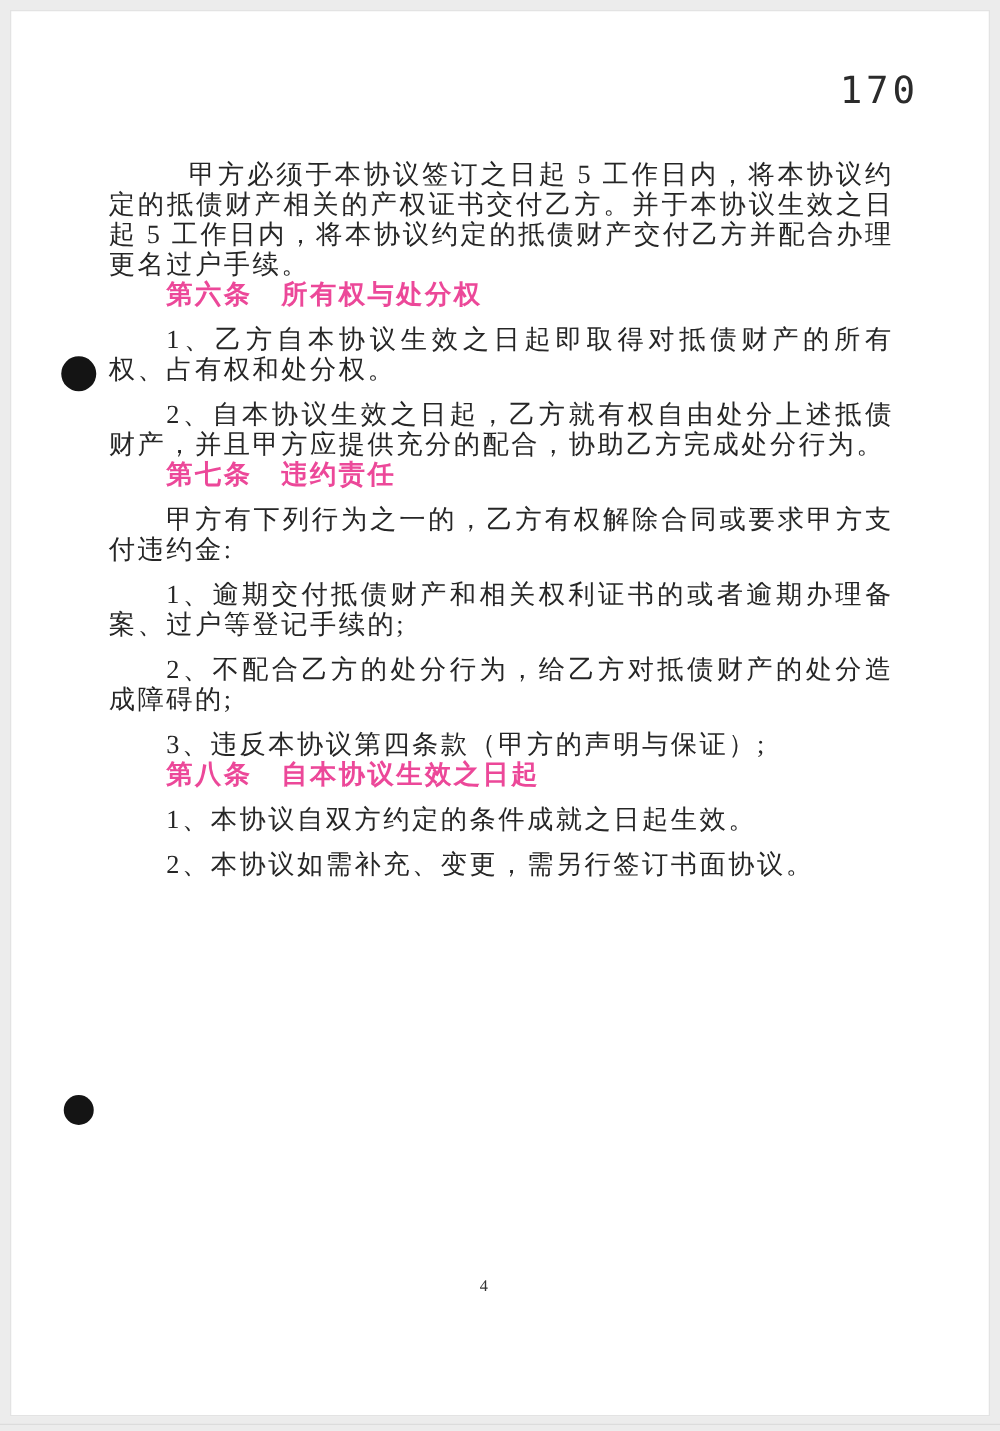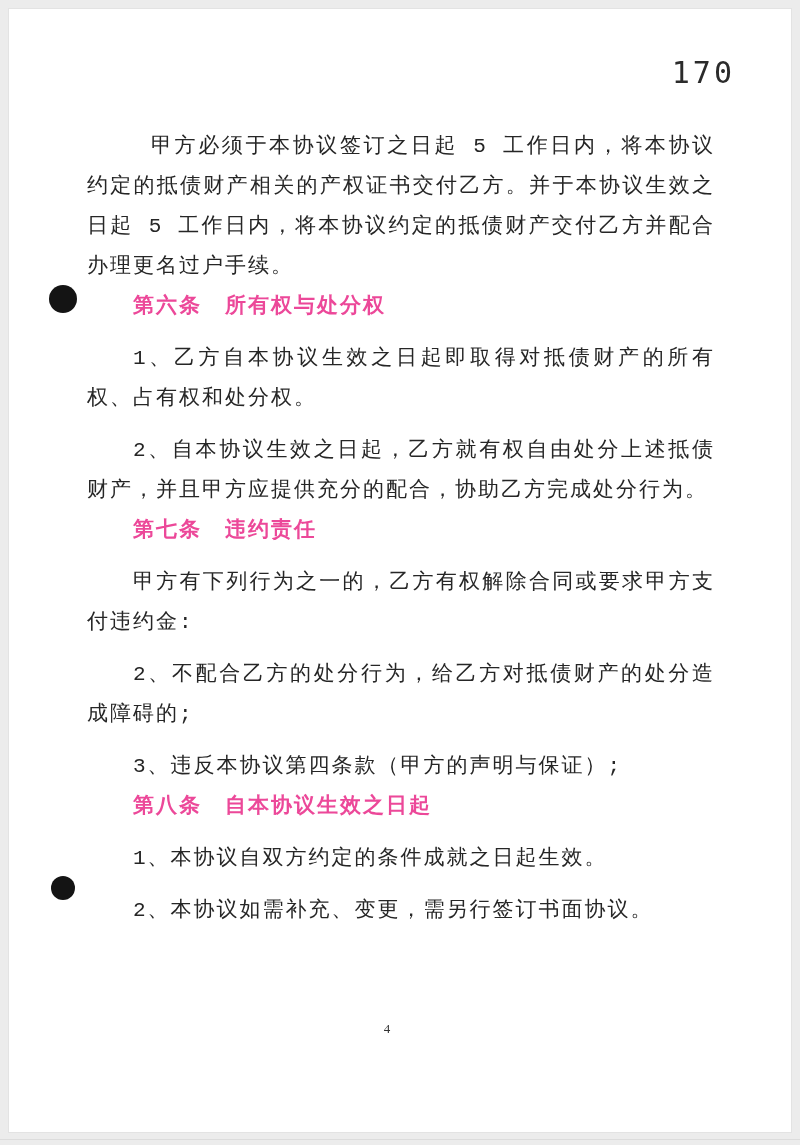--- a/index.html
+++ b/index.html
@@ -62,25 +62,24 @@
     width: 24px;
     height: 24px;
   }
   .content {
     position: absolute;
     left: 78px;
     top: 118px;
     width: 628px;
     color: #262626;
     font-size: 21px;
-    line-height: 40px;
+    line-height: 24px;
     letter-spacing: 2px;
     text-align: justify;
     text-justify: inter-ideograph;
-    font-family: Liberation Mono, monospace;
   }
   .content p {
     margin: 0;
     padding: 0;
   }
   .para.opening {
     text-indent: 64px;
   }
   .para.item {
     text-indent: 46px;
@@ -119,20 +118,21 @@
       <p class="para heading">第六条　所有权与处分权</p>
 
       <p class="para item">1、乙方自本协议生效之日起即取得对抵债财产的所有权、占有权和处分权。</p>
 
       <p class="para item">2、自本协议生效之日起，乙方就有权自由处分上述抵债财产，并且甲方应提供充分的配合，协助乙方完成处分行为。</p>
 
       <p class="para heading">第七条　违约责任</p>
 
       <p class="para item">甲方有下列行为之一的，乙方有权解除合同或要求甲方支付违约金:</p>
 
+      <p class="para item">1、逾期交付抵债财产和相关权利证书的或者逾期办理备案、过户等登记手续的;</p>
 
       <p class="para item">2、不配合乙方的处分行为，给乙方对抵债财产的处分造成障碍的;</p>
 
       <p class="para item">3、违反本协议第四条款（甲方的声明与保证）;</p>
 
 
 
       <p class="para heading">第八条　自本协议生效之日起</p>
 
       <p class="para item">1、本协议自双方约定的条件成就之日起生效。</p>

